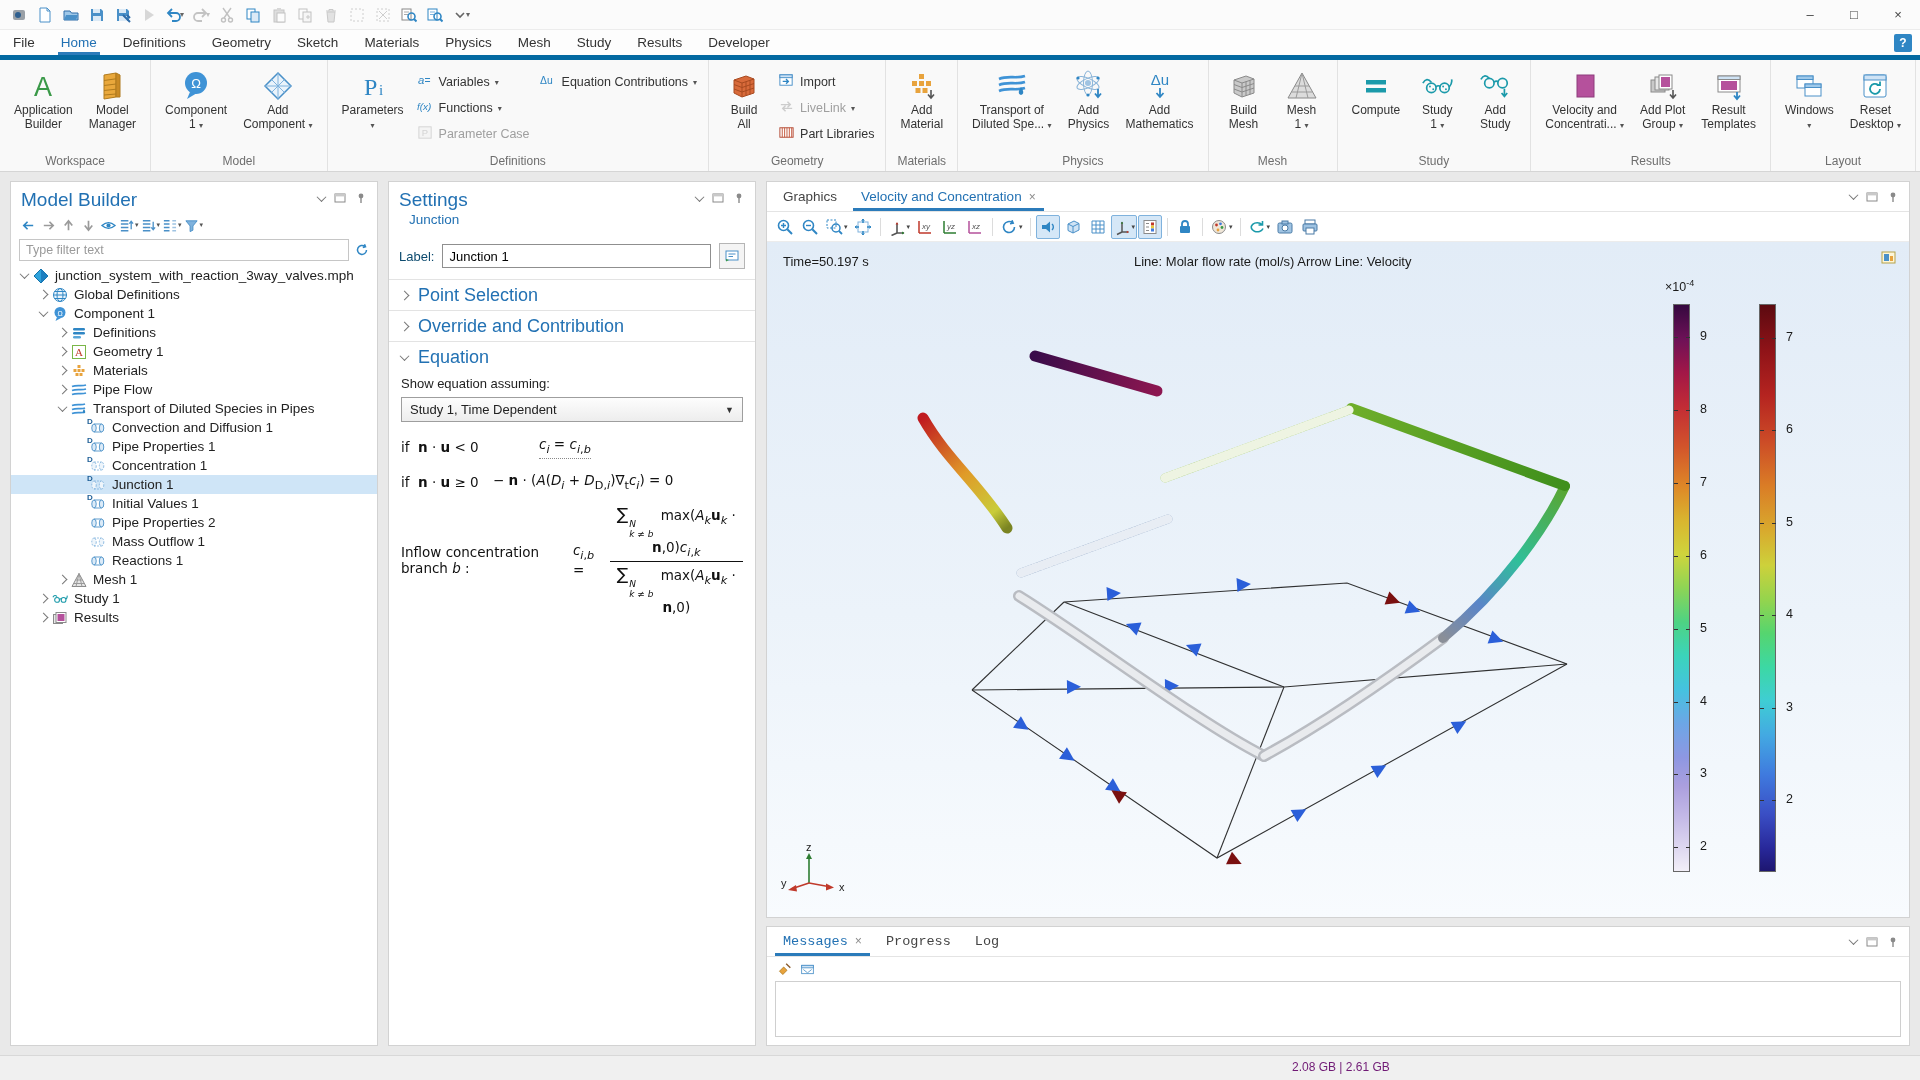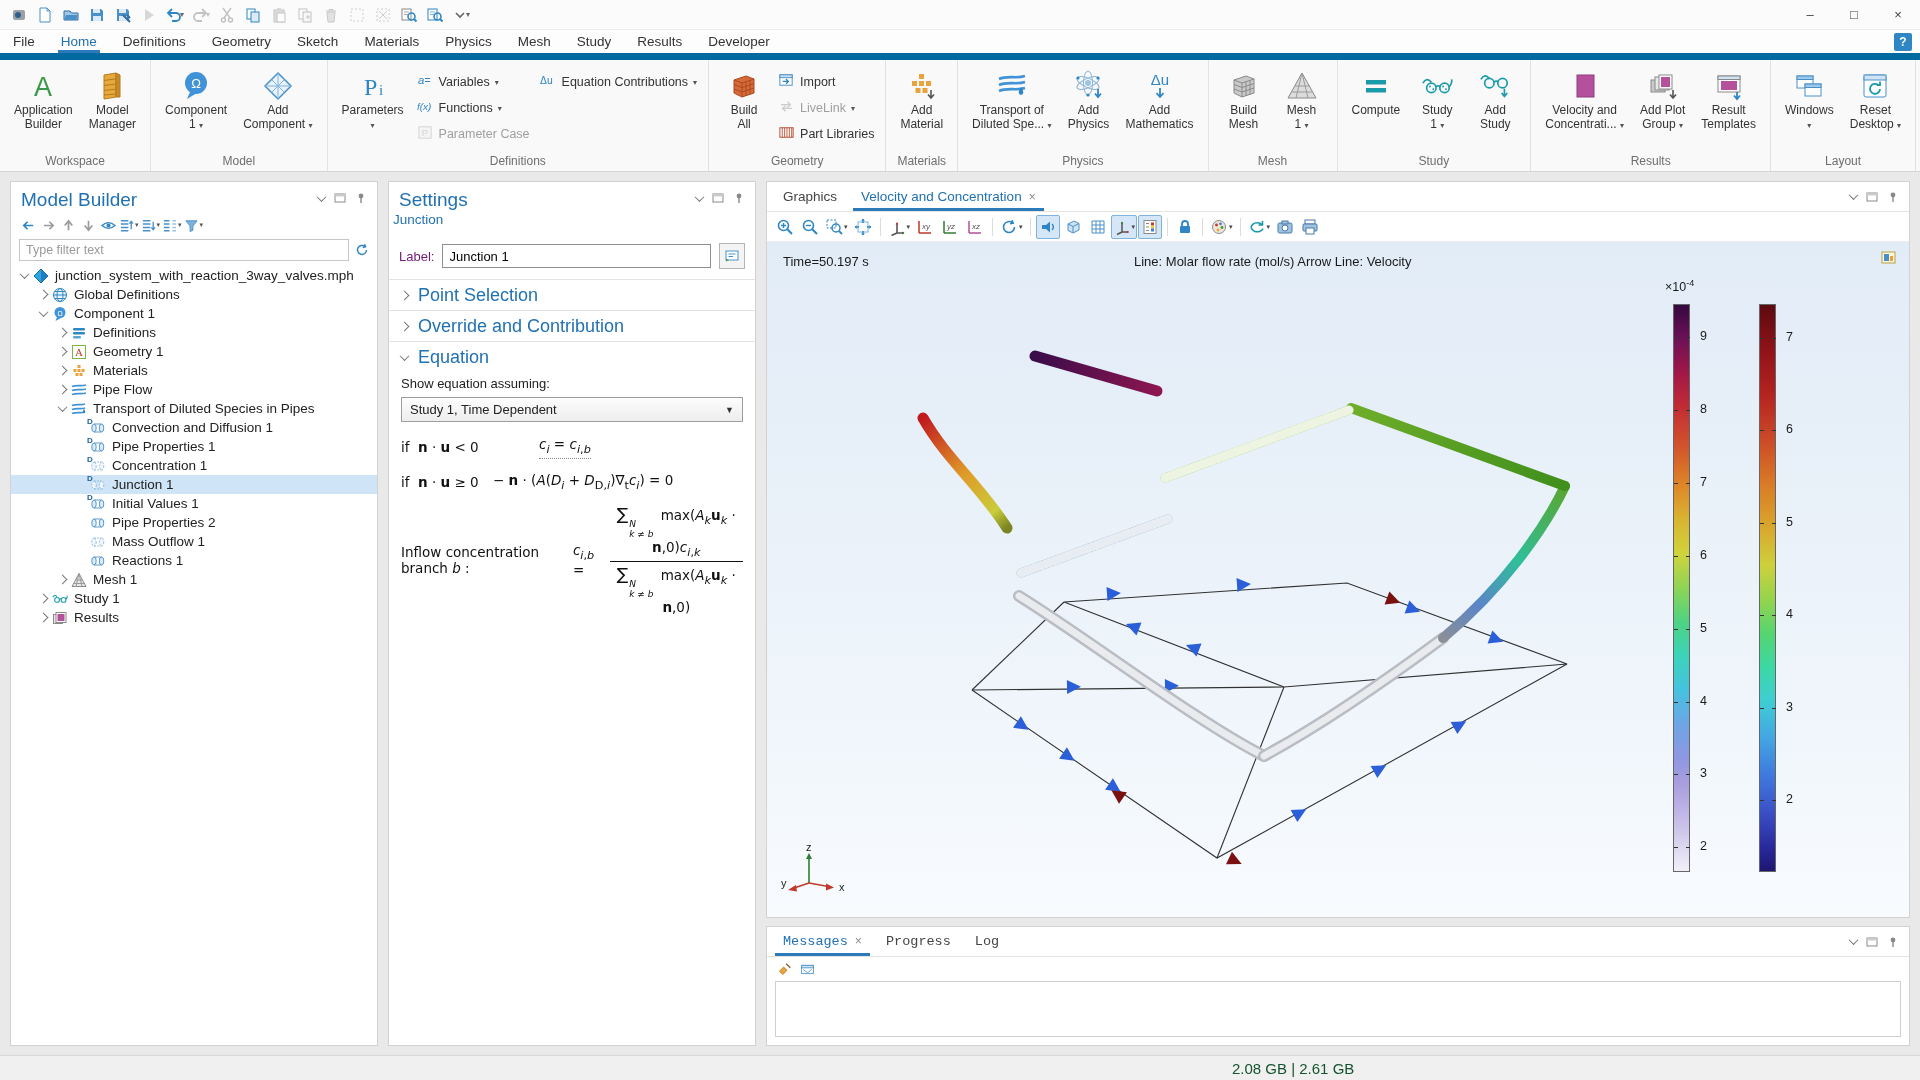--- a/index.html
+++ b/index.html
@@ -12,21 +12,21 @@
   #qa { display:flex; align-items:center; gap:4px; padding-left:8px; }
   .qa-btn { width:22px; height:22px; display:flex; align-items:center; justify-content:center; }
   .qa-btn svg { width:16px; height:16px; }
   .qa-btn.dis { opacity:.38; filter:grayscale(1); }
   .qa-dd { font-size:8px; color:#666; margin-left:-2px; }
   #title { position:absolute; left:0; right:0; text-align:center; font-size:12.5px; color:#333; pointer-events:none; }
   #wctrl { margin-left:auto; display:flex; height:30px; }
   .wc { width:44px; height:30px; display:flex; align-items:center; justify-content:center; font-size:13px; color:#444; }
 
   
-  #menubar { height:30px; background:#fdfdfd; display:flex; align-items:stretch; border-bottom:7px solid #0369a1; }
+  #menubar { height:30px; background:#fdfdfd; display:flex; align-items:stretch; border-bottom:5px solid #0369a1; }
   .menu-item { padding:0 13px; display:flex; align-items:center; font-size:13.5px; color:#333; position:relative; }
   .menu-item.active { color:#2271b3; }
   .menu-item.active::after { content:""; position:absolute; left:10px; right:10px; bottom:0; height:3px; background:#2b7bba; }
   #help-btn { margin-left:auto; margin-right:8px; align-self:center; width:18px; height:18px; background:#2f86c4; color:#fff; font-size:12px; font-weight:bold; display:flex; align-items:center; justify-content:center; border-radius:2px; }
 
   
   #ribbon { height:112px; background:#f9f9f9; border-bottom:1px solid #d5d5d5; display:flex; }
   .rgroup { display:flex; flex-direction:column; border-right:1px solid #e2e2e2; padding:2px 4px 0 4px; }
   .gbtns { display:flex; flex:1; align-items:flex-start; gap:2px; padding:2px 3px; }
   .glabel { text-align:center; font-size:12px; color:#6e6e6e; padding:2px 0 3px; }
@@ -64,23 +64,23 @@
   #tree { flex:1; overflow:hidden; padding-top:1px; }
   .trow { display:flex; align-items:center; height:19px; font-size:13.5px; white-space:nowrap; }
   .trow.sel { background:#cfe5f7; }
   .texp { width:14px; display:flex; justify-content:center; flex:none; }
   .ticon { width:19px; height:16px; flex:none; display:flex; align-items:center; justify-content:center; position:relative; margin-right:5px; }
   .ticon svg { width:16px; height:16px; }
   .dbadge { position:absolute; top:-3px; left:-1px; font-size:8px; font-weight:bold; color:#1d5e96; }
 
   
   #settings { width:368px; }
-  .sub { font-size:13.5px; color:#2271b3; padding:1px 4px 7px; }
+  .sub { font-size:13.5px; color:#2271b3; padding:1px 20px 7px; }
   #label-row { display:flex; align-items:center; gap:8px; padding:9px 10px 10px; }
-  #label-row label { font-size:13px; color:#701a75; }
+  #label-row label { font-size:13px; color:#0c4a6e; }
   #label-input { flex:1; height:24px; border:1px solid #8f8f8f; font-size:13px; padding:0 6px; font-family:inherit; }
   #label-btn { width:26px; height:26px; border:1px solid #b5b5b5; background:#f4f4f4; display:flex; align-items:center; justify-content:center; }
   #label-btn svg { width:16px; height:16px; }
   .sect { border-top:1px solid #e3e3e3; }
   .sect-head { height:30px; display:flex; align-items:center; gap:10px; padding:0 12px; }
   .sect-head .stitle { font-size:18px; color:#2271b3; }
   .sect-body { padding:2px 12px 14px; }
   #show-eq { font-size:13px; margin:2px 0 6px; }
   #eq-dd { height:25px; border:1px solid #9e9e9e; background:linear-gradient(#fdfdfd,#ededed); display:flex; align-items:center; padding:0 8px; font-size:13px; margin-bottom:14px; }
   #eq-dd .arr { margin-left:auto; font-size:9px; color:#333; }
@@ -125,21 +125,21 @@
   #corner-icon { position:absolute; right:12px; top:8px; }
 
   
   #msg { height:120px;font-family:Liberation Mono, monospace; }
   #msg-toolbar { height:24px; display:flex; align-items:center; gap:8px; padding:0 10px; }
   #msg-toolbar svg { width:15px; height:15px; }
   #msg-content { flex:1; margin:0 8px 8px; border:1px solid #cfcfcf; background:#fff; }
 
   
   #statusbar { height:25px; background:#f0f0f0; border-top:1px solid #d8d8d8; position:relative; }
-  #mem { position:absolute; left:1232px; top:4px; font-size:15px; color:#14532d; }
+  #mem { position:absolute; left:1292px; top:4px; font-size:12px; color:#701a75; }
 </style>
 </head>
 <body>
 
 <div id="app">
 
   <div id="titlebar">
     <div id="qa">
         <div class="qa-btn">
           <svg viewBox="0 0 16 16">

